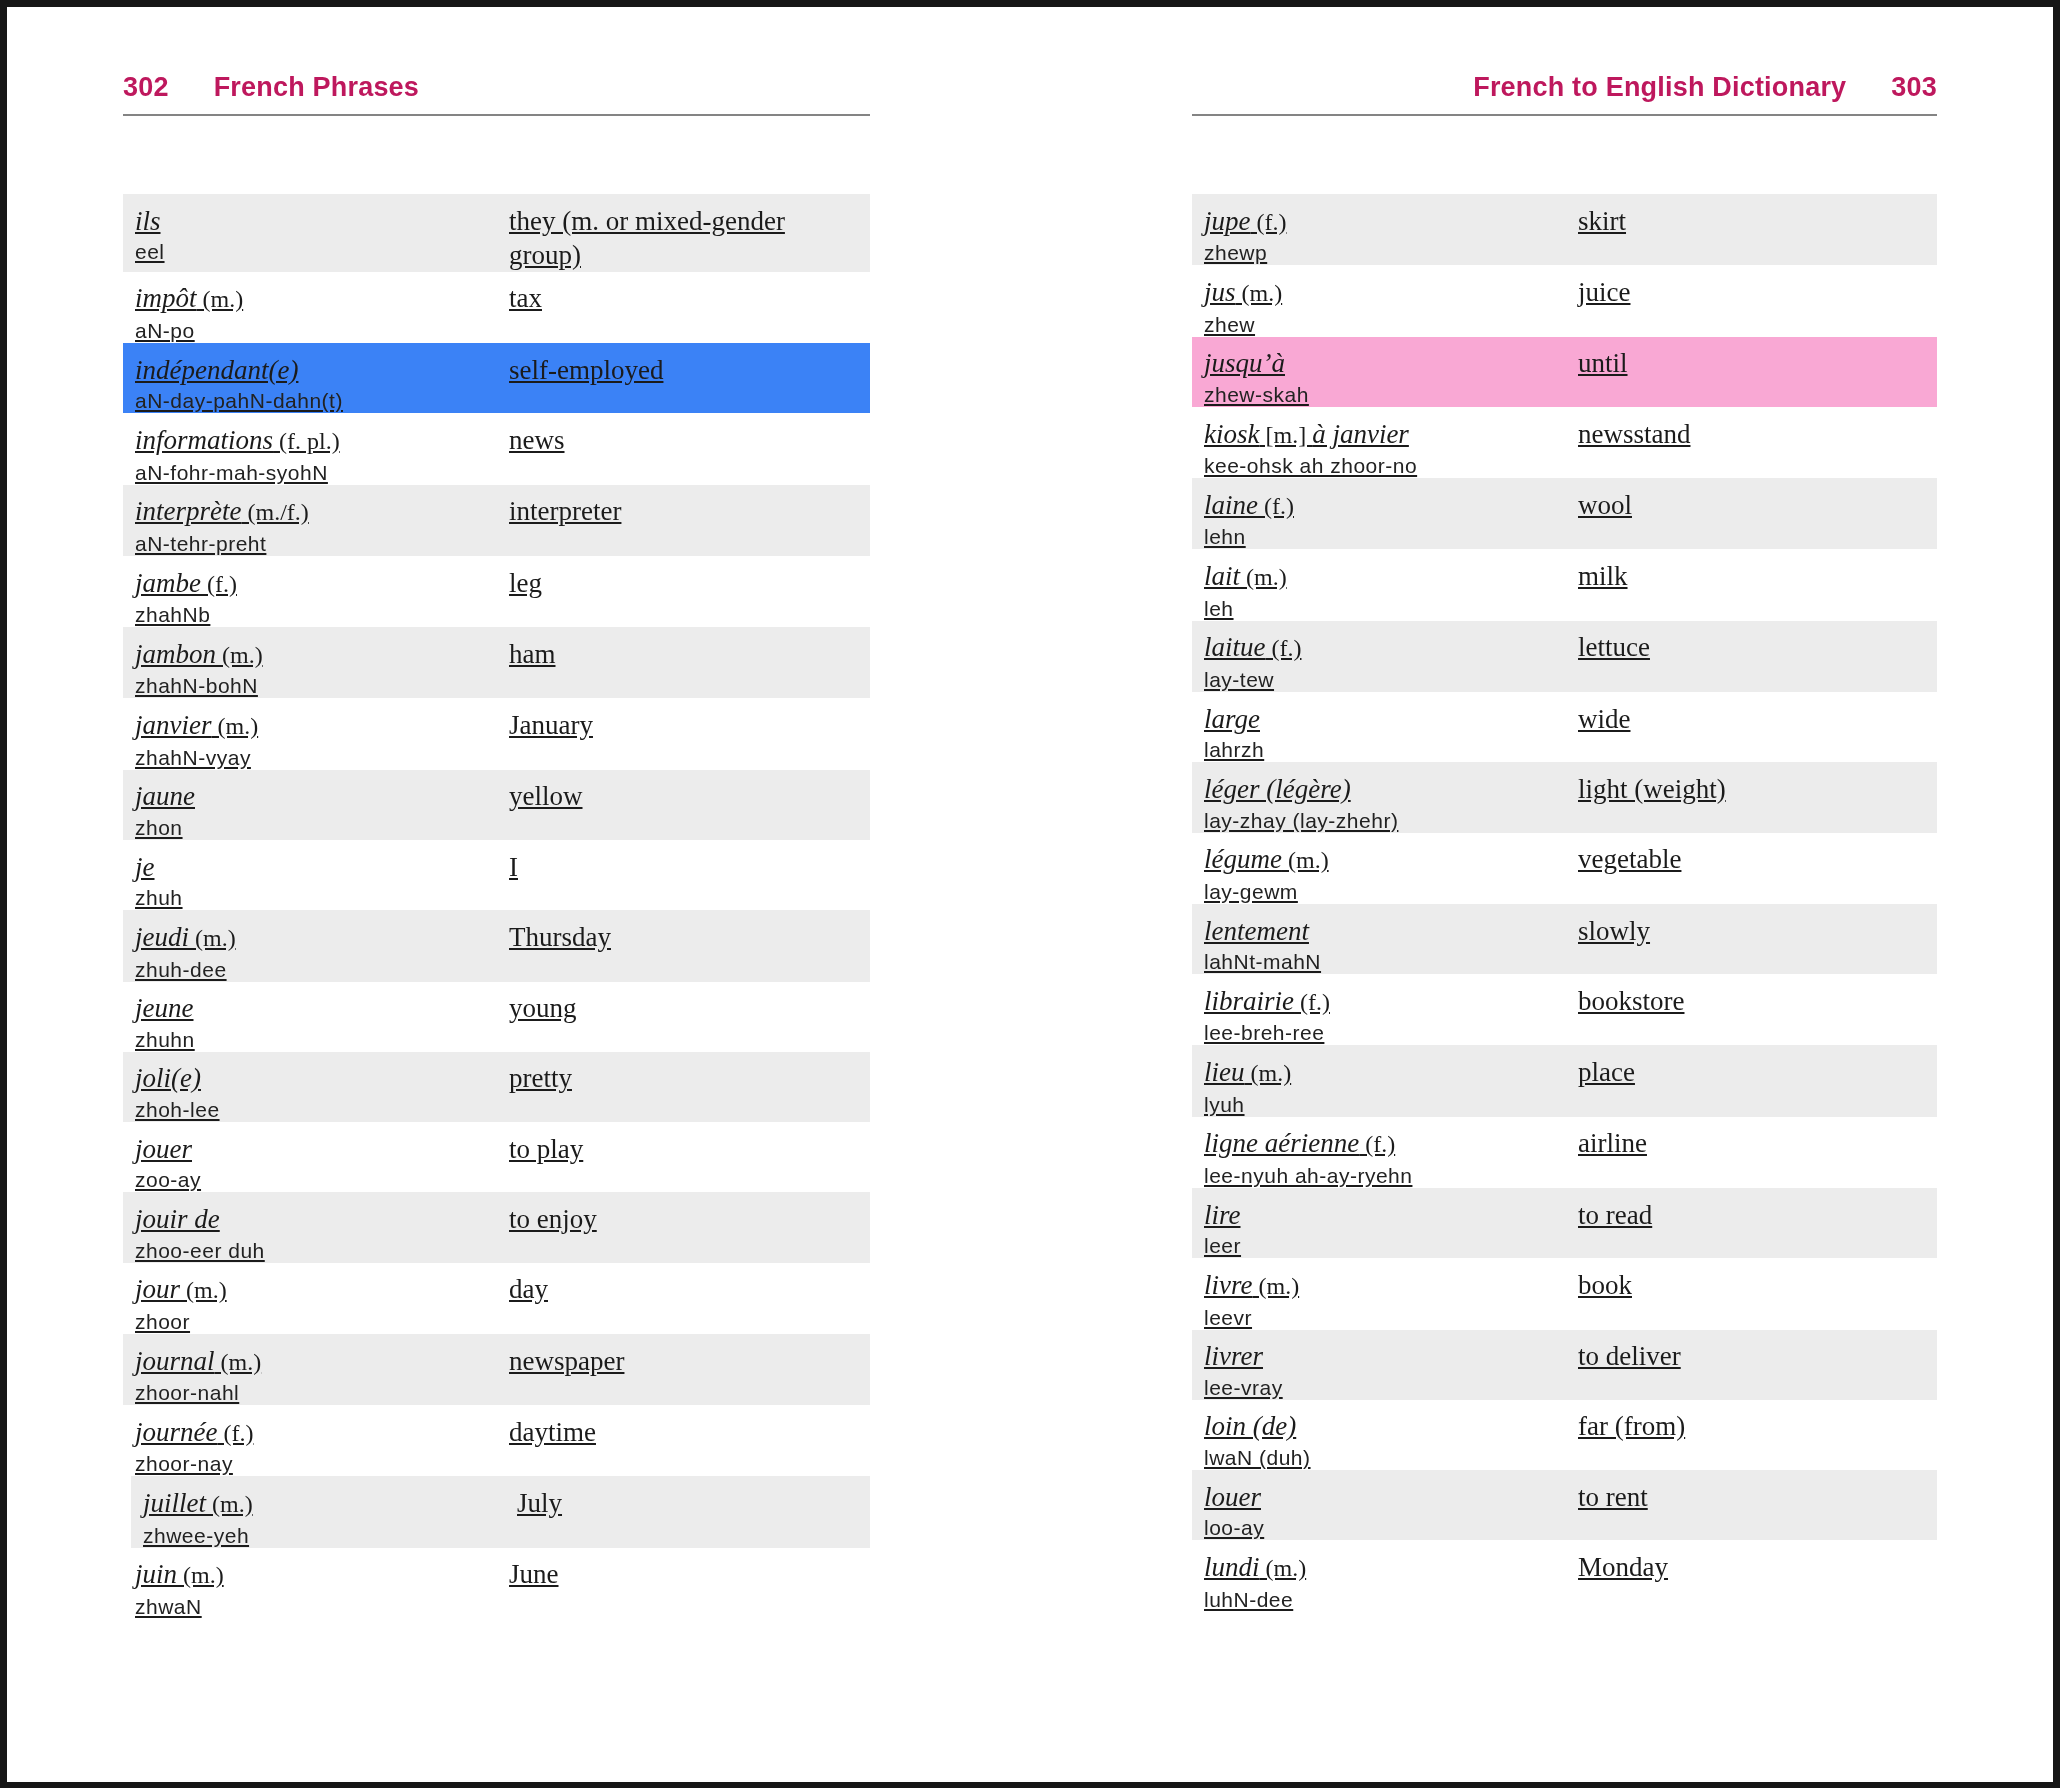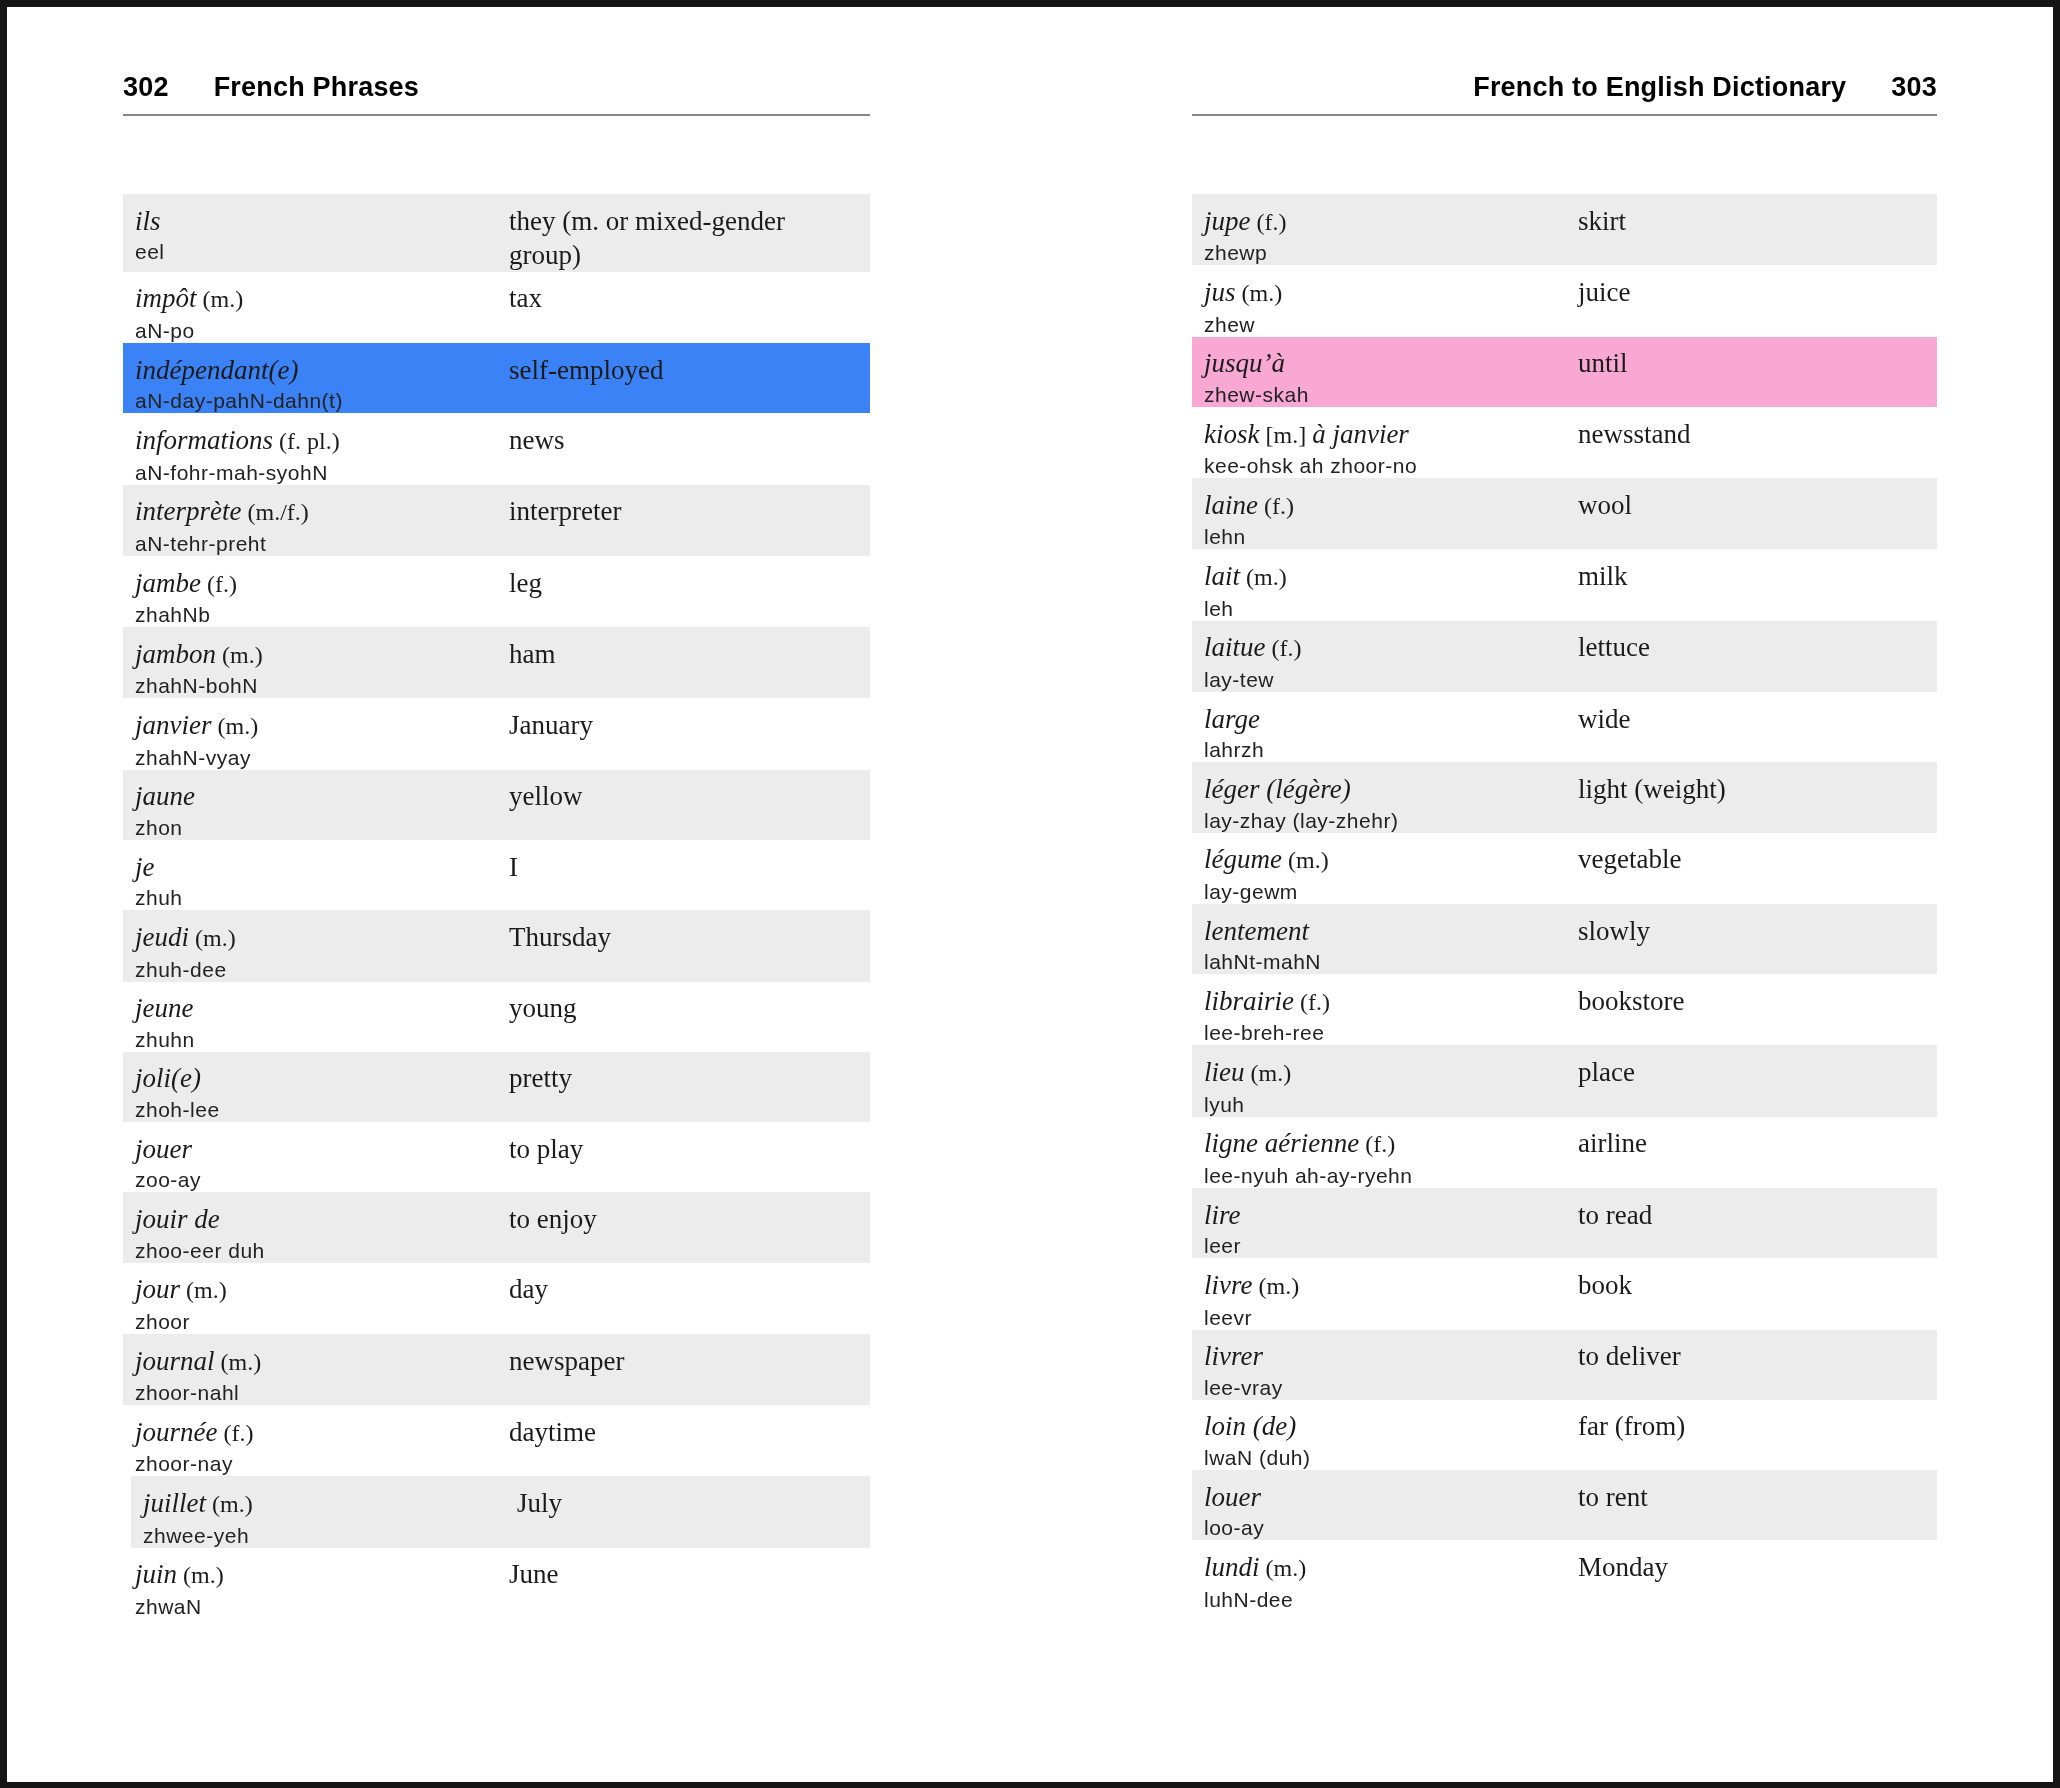--- a/index.html
+++ b/index.html
@@ -30,33 +30,34 @@
     box-sizing: content-box;
     border-bottom: 2.4px solid #848484;
     display: flex;
     align-items: flex-end;
     padding-bottom: 11.3px;
     box-sizing: border-box;
     font-family: "Liberation Sans", sans-serif;
     font-weight: bold;
     font-size: 27px;
     letter-spacing: 0.2px;
-    color: #000000;
+    color: #be185d;
   }
   .page-header.align-right { justify-content: flex-end; }
   .page-header .gap { display: inline-block; width: 45px; }
 
   .rows { margin-top: 78px; }
 
   .row {
     display: grid;
     grid-template-columns: 374px 1fr;
     min-height: 70px;
     box-sizing: border-box;
     padding: 9.7px 0 0 12px;
+    text-decoration: underline;
   }
   .row.alt { background: #ececec; }
 
   .fr-word {
     font-size: 27px;
     line-height: 34px;
     font-style: italic;
     white-space: nowrap;
   }
   .fr-word .roman {

